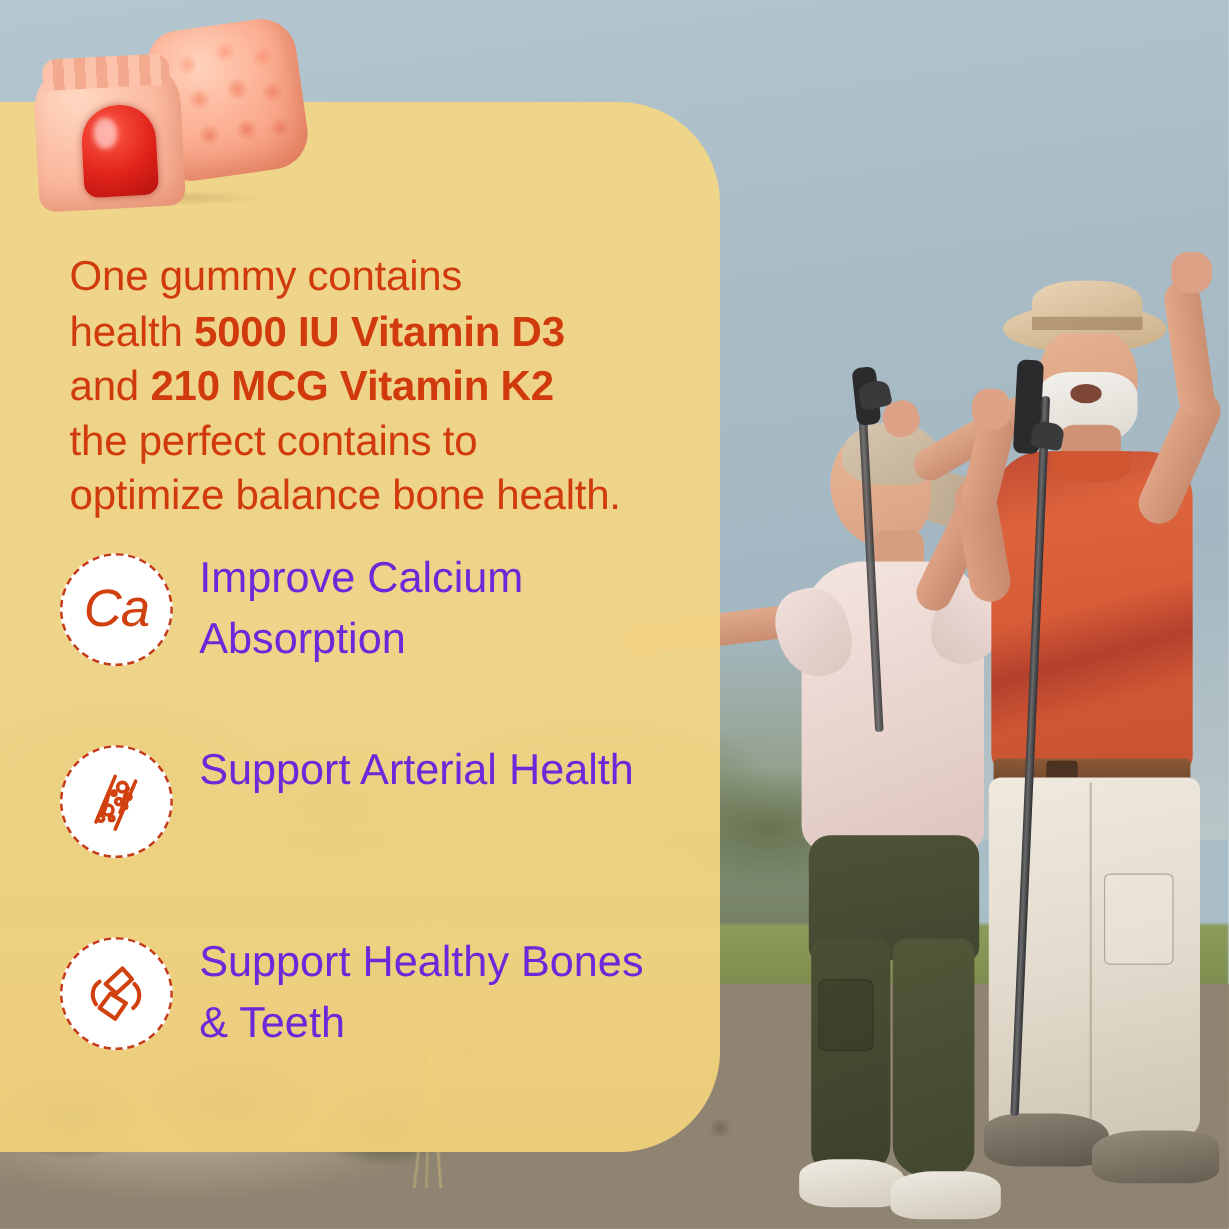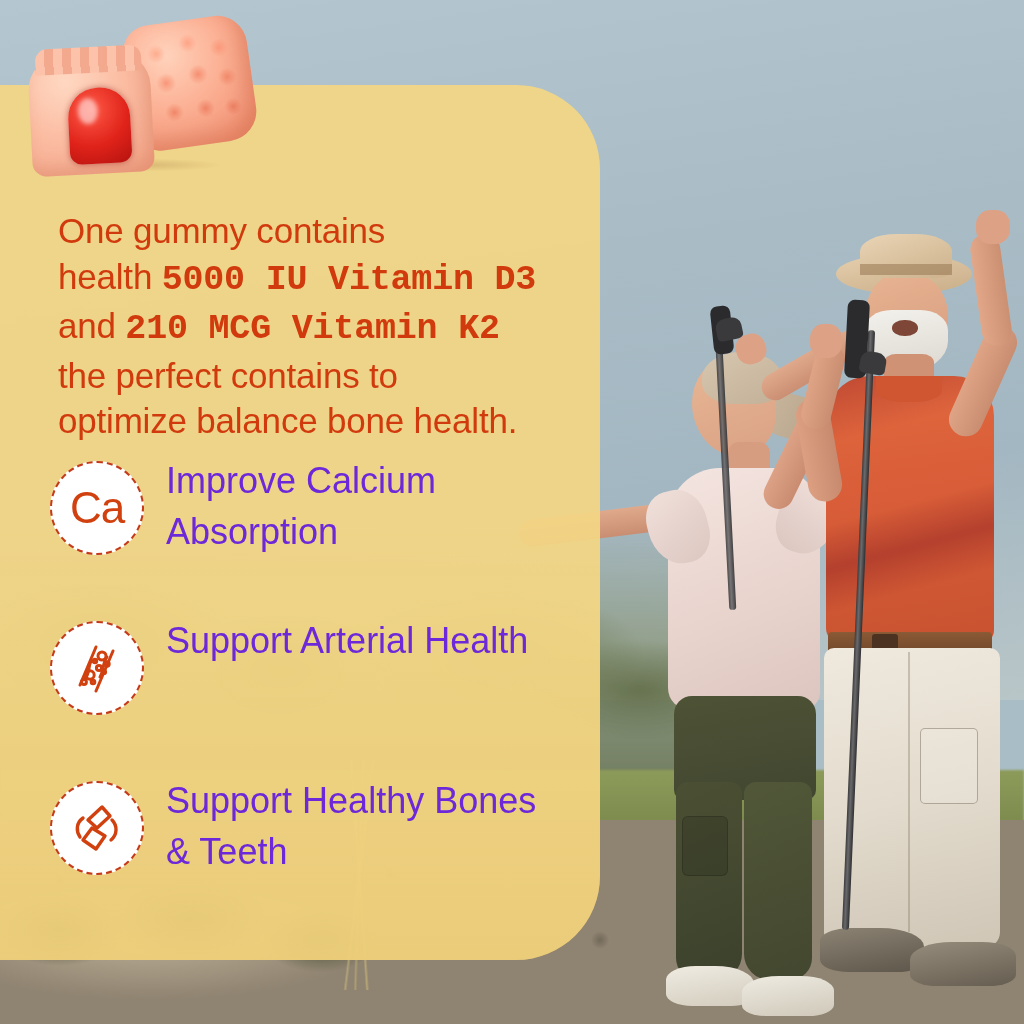--- a/index.html
+++ b/index.html
@@ -434,21 +434,21 @@
   .headline {
     position: absolute;
     left: 58px; top: 190px;
     width: 490px;
     color: #D13A0D;
     font-size: 35px;
     line-height: 1.30;
     letter-spacing: -0.2px;
     margin-top: 18px;
   }
-  .headline b { font-weight: 700; font-family: Liberation Mono, monospace; }
+  .headline b { font-weight: 700; }
 
   
   .benefits {
     position: absolute;
     left: 50px; top: 450px;
     width: 520px;
   }
   .benefit {
     position: relative;
     height: 160px;
@@ -457,20 +457,21 @@
     position: absolute;
     left: 0; top: 11px;
     width: 94px; height: 94px;
     border-radius: 50%;
     background: #FFFFFF;
     border: 2.5px dashed #C4391A;
     display: flex;
     align-items: center;
     justify-content: center;
     box-sizing: border-box;
+    font-style: italic;
   }
   .badge-ca {
     font-size: 44px;
     color: #D1400F;
     letter-spacing: -1px;
     line-height: 1;
   }
   .badge svg { display: block; }
   .benefit-label {
     position: absolute;

